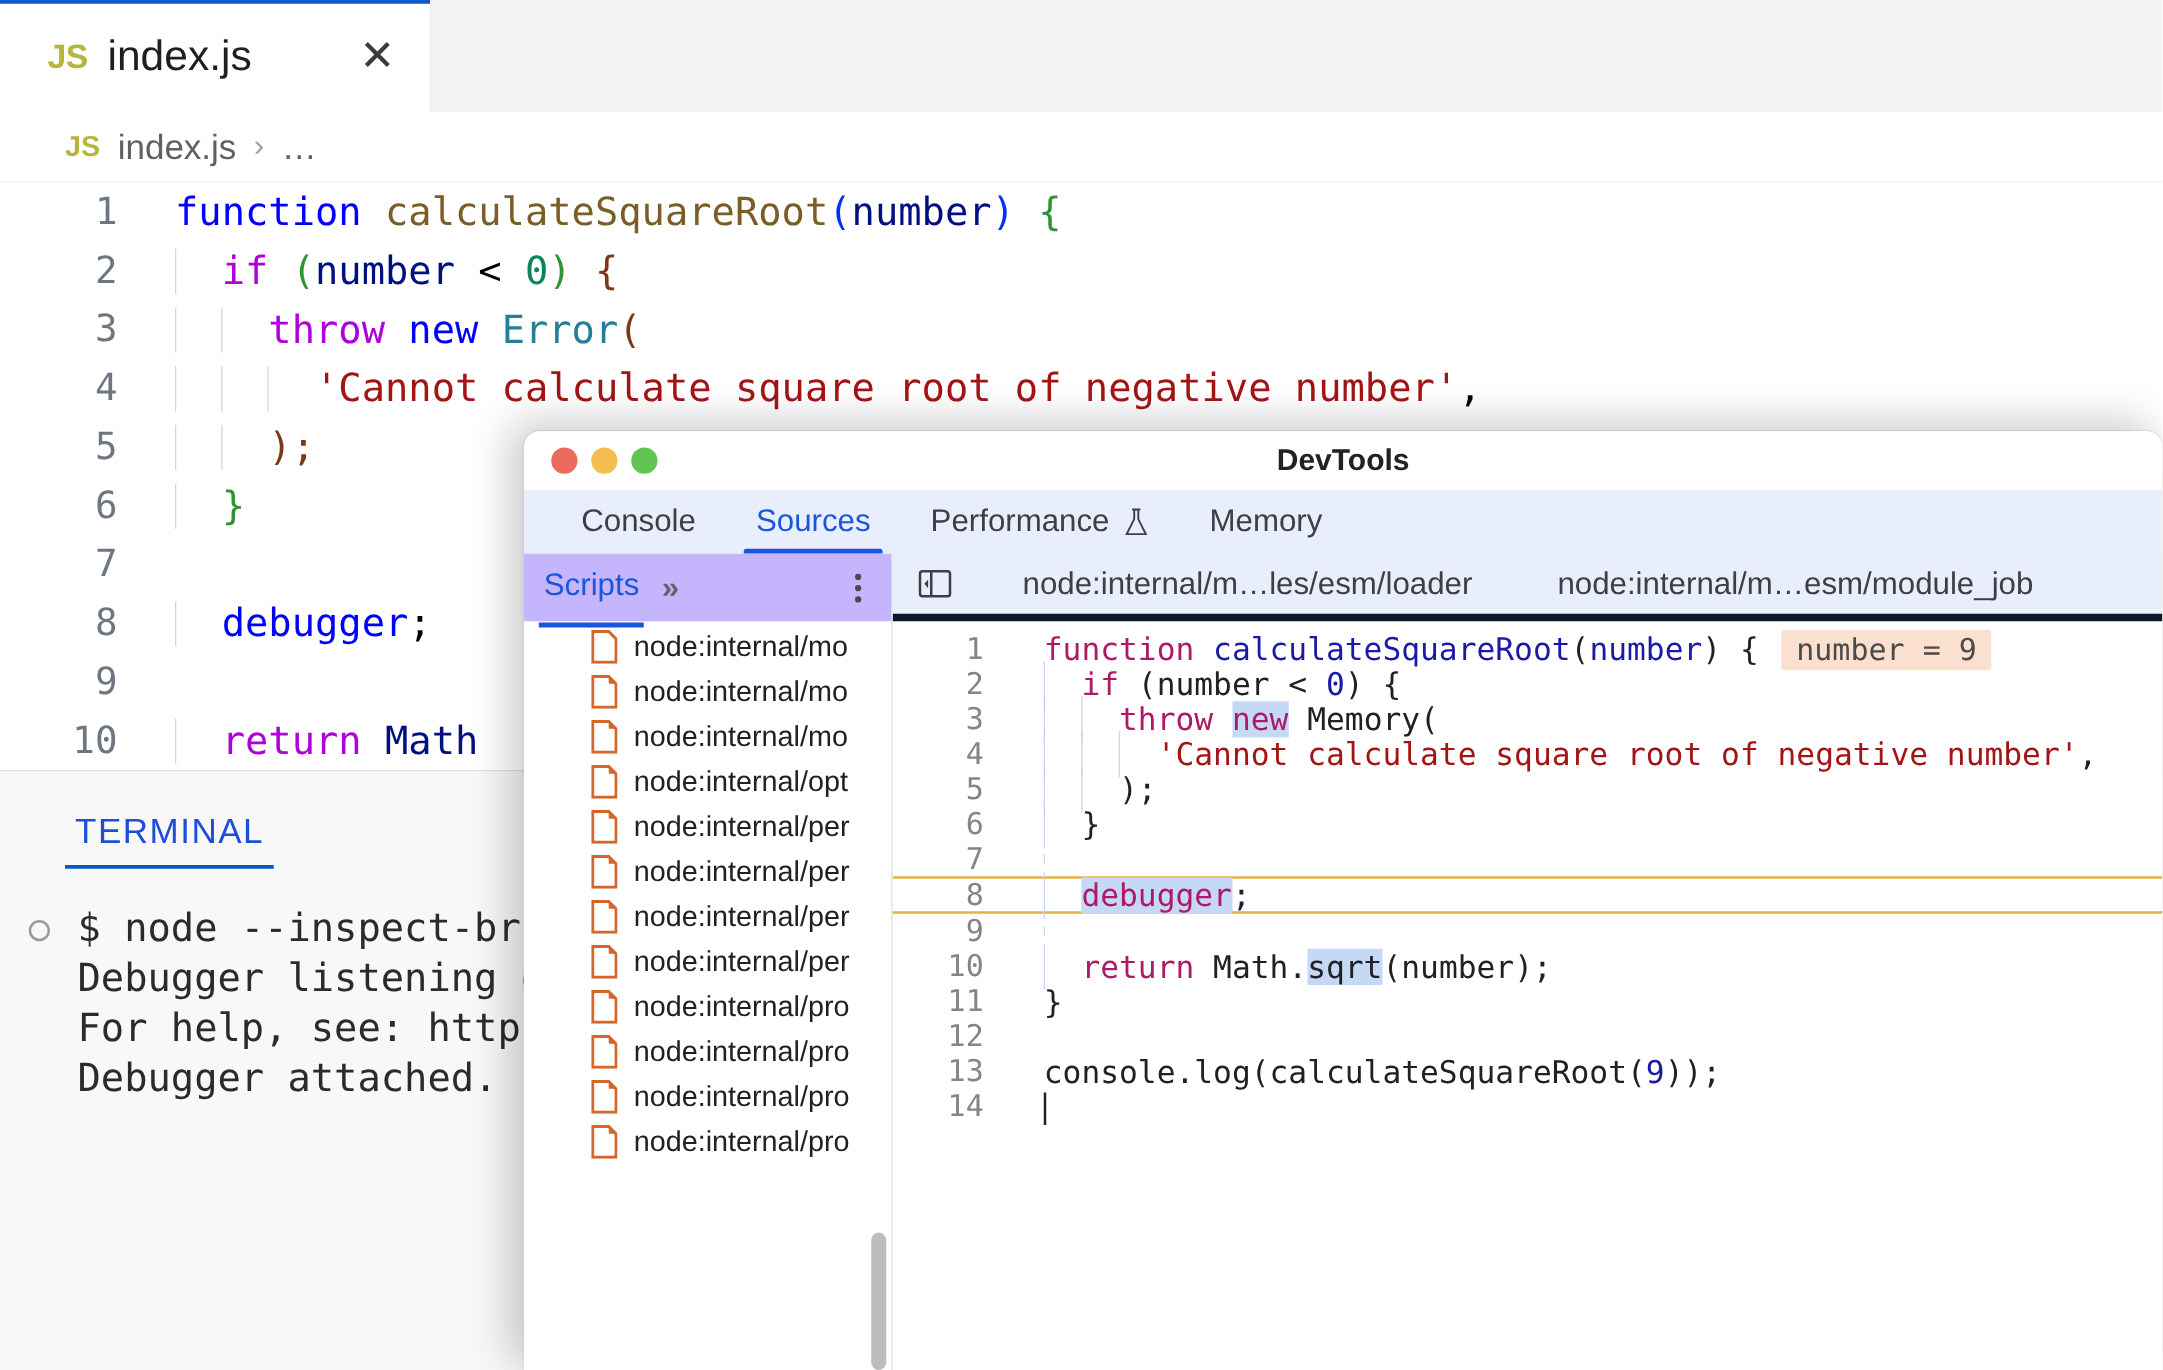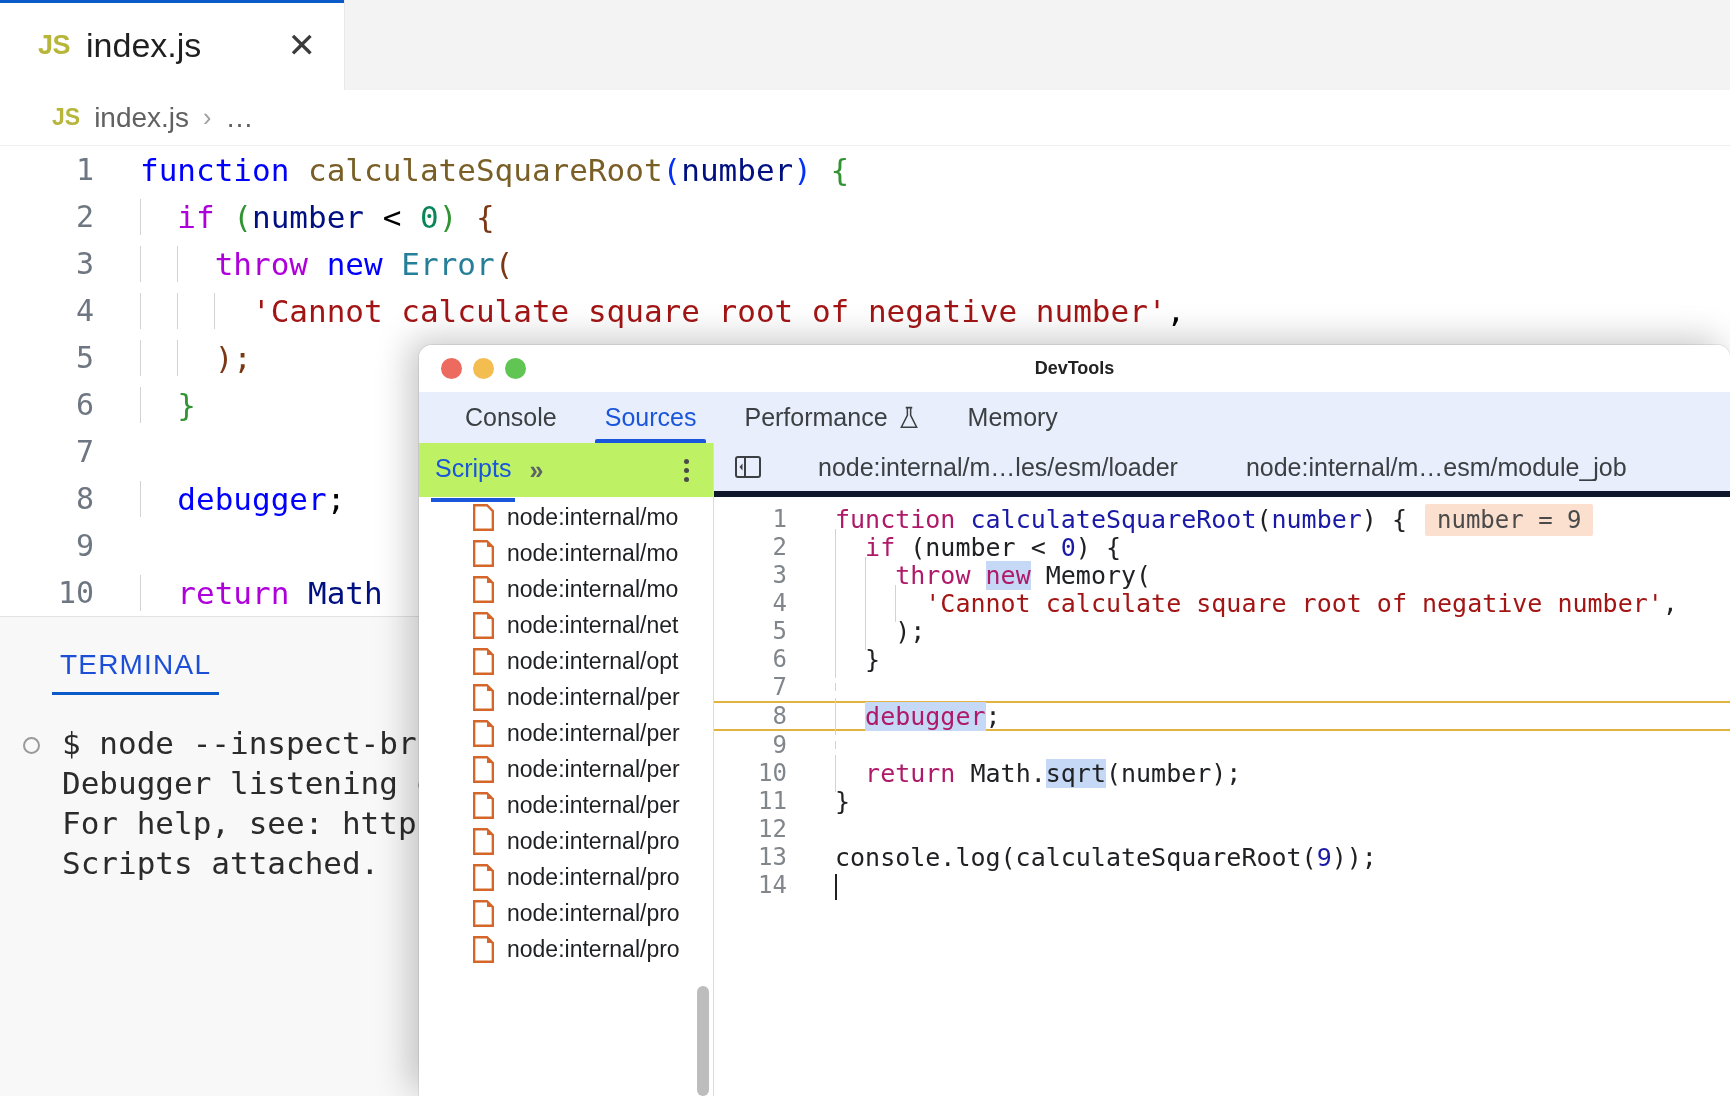--- a/index.html
+++ b/index.html
@@ -78,37 +78,37 @@
               box-shadow: -10px -6px 34px rgba(0,0,0,0.22), 0 0 0 1px rgba(0,0,0,0.07);
               overflow: hidden; }
   .dt-titlebar { height: 47px; background: #ffffff; display: flex; align-items: center;
                  position: relative; padding-left: 22px; }
   .lights { display: flex; gap: 11px; }
   .light { width: 21px; height: 21px; border-radius: 50%; }
   .l-red { background: #ec6a5e; }
   .l-yellow { background: #f4bd4f; }
   .l-green { background: #61c554; }
   .dt-title { position: absolute; left: 0; right: 0; text-align: center;
-              font-size: 18px; font-weight: 700; color: #222; pointer-events: none; }
+              font-size: 24px; font-weight: 700; color: #222; pointer-events: none; }
 
   .dt-tabs { height: 51px; background: #e8eefc; display: flex; align-items: stretch;
              padding-left: 22px; }
   .dt-tab { position: relative; display: flex; align-items: center; gap: 10px;
             padding: 0 24px; font-size: 25px; color: #3c4043; }
   .dt-tab.active { color: #1a56db; font-weight: 500; }
   .dt-tab.active::after { content: ""; position: absolute; left: 14px; right: 14px;
             bottom: 0; height: 4px; background: #1a56db; border-radius: 2px 2px 0 0; }
   .flask { width: 22px; height: 24px; }
 
   .dt-body { display: flex; height: 653px; }
 
   
   .nav-pane { width: 295px; background: #ffffff; border-right: 1px solid #d7dce5;
               display: flex; flex-direction: column; position: relative; }
-  .nav-head { height: 54px; background: #bef264; display: flex; align-items: center;
+  .nav-head { height: 54px; background: #c4b5fd; display: flex; align-items: center;
               padding: 0 16px; position: relative; }
   .nav-head-label { color: #1a56db; font-size: 25px; font-weight: 500; position: relative;
                     padding-bottom: 4px; }
   .nav-head-label::after { content: ""; position: absolute; left: -4px; right: -4px;
                     bottom: -15px; height: 4px; background: #1a56db; }
   .nav-chevrons { color: #5f6368; font-size: 25px; margin-left: 18px; font-weight: 600; }
   .nav-kebab { margin-left: auto; display: flex; flex-direction: column; gap: 4px;
                padding: 6px 8px; }
   .kdot { width: 5px; height: 5px; border-radius: 50%; background: #4a4a4a; }
   .nav-list { flex: 1; overflow: hidden; position: relative; padding-top: 2px; }
@@ -194,21 +194,21 @@
     </div>
 
     <div class="terminal">
       <div class="term-tabs">
         <div class="term-tab active">TERMINAL</div>
       </div>
       <div class="term-body">
         <div class="term-row"><span class="term-bullet"><span class="bullet-circle"></span></span><span>$ node --inspect-br</span></div>
         <div class="term-row"><span class="term-bullet"></span><span>Debugger listening o</span></div>
         <div class="term-row"><span class="term-bullet"></span><span>For help, see: https</span></div>
-        <div class="term-row"><span class="term-bullet"></span><span>Scripts attached.</span></div>
+        <div class="term-row"><span class="term-bullet"></span><span>Debugger attached.</span></div>
       </div>
     </div>
   </div>
 
   <div class="devtools">
 
     <div class="dt-titlebar">
       <div class="lights">
         <span class="light l-red"></span>
         <span class="light l-yellow"></span>
@@ -260,27 +260,20 @@
                 <path d="M12 1v5h5" fill="#d4662a"></path>
               </svg>
               <span>node:internal/mo</span>
             </div>
           <div class="nav-item">
               <svg class="file-ico" viewBox="0 0 18 23">
                 <path d="M1 1h11l5 5v16H1z" fill="#fff" stroke="#d4662a" stroke-width="2"></path>
                 <path d="M12 1v5h5" fill="#d4662a"></path>
               </svg>
               <span>node:internal/mo</span>
-            </div>
-          <div class="nav-item">
-              <svg class="file-ico" viewBox="0 0 18 23">
-                <path d="M1 1h11l5 5v16H1z" fill="#fff" stroke="#d4662a" stroke-width="2"></path>
-                <path d="M12 1v5h5" fill="#d4662a"></path>
-              </svg>
-              <span>node:internal/net</span>
             </div>
           <div class="nav-item">
               <svg class="file-ico" viewBox="0 0 18 23">
                 <path d="M1 1h11l5 5v16H1z" fill="#fff" stroke="#d4662a" stroke-width="2"></path>
                 <path d="M12 1v5h5" fill="#d4662a"></path>
               </svg>
               <span>node:internal/opt</span>
             </div>
           <div class="nav-item">
               <svg class="file-ico" viewBox="0 0 18 23">

